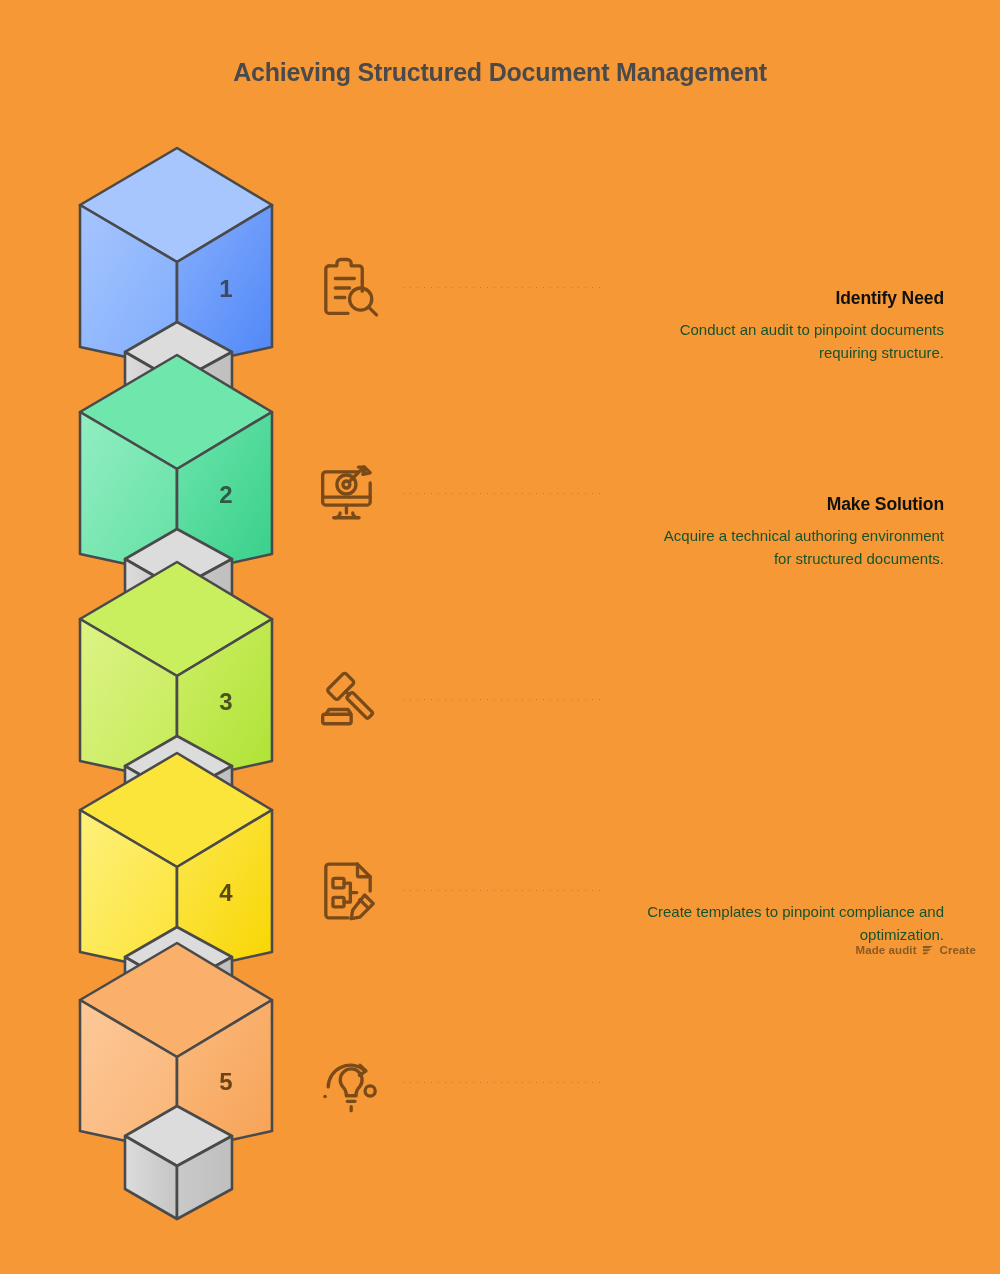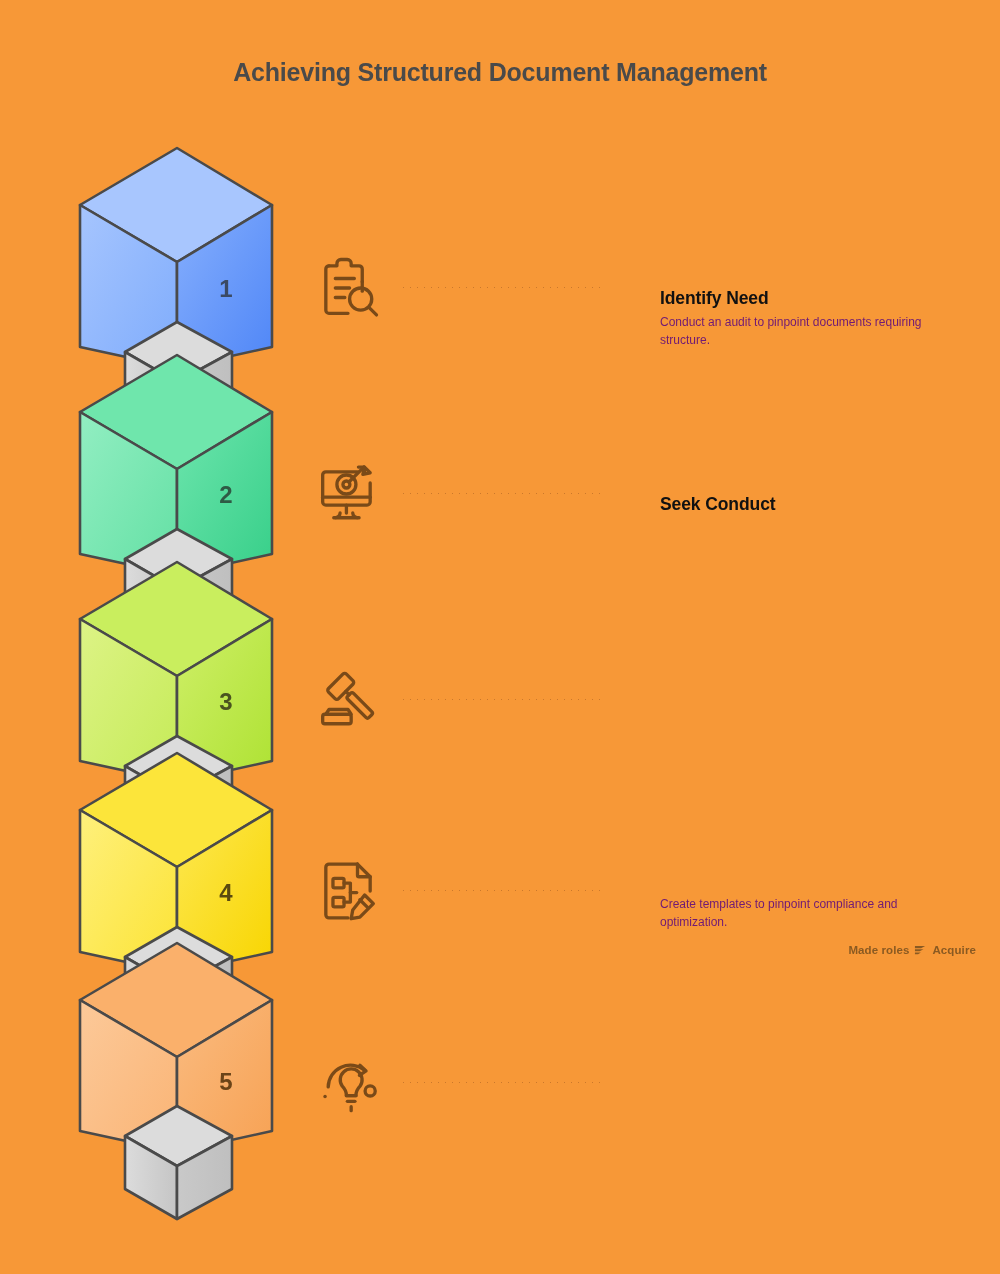--- a/index.html
+++ b/index.html
@@ -36,28 +36,28 @@
   .step-dots {
     position:absolute; left:100px; top:-2px;
     width:202px; height:3px;
     background-image:radial-gradient(#C8762A 0.9px, transparent 1px);
     background-size:7px 3px;
     background-repeat:repeat-x;
     background-position:0 50%;
     opacity:.95;
   }
 
-  .step-text { position:absolute; left:360px; width:300px; }
+  .step-text { position:absolute; left:344px; width:300px;text-align:right; }
   .step-title {
     font-size:17.5px; font-weight:bold; color:#111111;
     letter-spacing:-0.1px; line-height:1.2;
   }
   .step-desc {
-    margin-top:4px;
-    font-size:12px; color:#701a75; line-height:1.52;
+    margin-top:10px;
+    font-size:15px; color:#14532d; line-height:1.52;
   }
 
   
   #footer {
     position:absolute; right:24px; bottom:22px;
     display:flex; align-items:center; gap:5px;
     font-size:11.5px; color:#8A5A22; font-weight:600;
     letter-spacing:.1px;
   }
   #footer .napkin-mark { display:block; width:13px; height:12px; }
@@ -232,21 +232,22 @@
         <path d="M15 39c2.5 0 4-1.2 4-3M31 39c-2.5 0-4-1.2-4-3"></path>
         <circle cx="23" cy="18" r="6"></circle>
         <circle cx="23" cy="18" r="2.2"></circle>
         <path d="M24.6 16.4 34 7"></path>
         <path d="M30.6 7h3.8v3.8"></path>
         <path d="M34.4 7 38 10.6l-4.6 1 1-4.6z" fill="none"></path>
       </svg>
     </div>
     <div class="step-dots"></div>
     <div class="step-text">
-      <div class="step-title">Seek Conduct</div>
+      <div class="step-title">Make Solution</div>
+      <div class="step-desc">Acquire a technical authoring environment for structured documents.</div>
     </div>
   </div>
 
   <div class="step-row" style="top:700px;">
     <div class="step-icon">
       <svg viewBox="0 0 48 48" fill="none" stroke="#7A4A18" stroke-width="2.1" stroke-linecap="round" stroke-linejoin="round">
         <g transform="rotate(-45 24 20)">
           <rect x="16" y="9" width="16" height="9" rx="1.6"></rect>
           <path d="M24 18v3"></path>
           <rect x="21.4" y="21" width="5.2" height="19" rx="1.4"></rect>
@@ -292,22 +293,22 @@
         <circle cx="38" cy="29" r="3.2"></circle>
         <circle cx="9.5" cy="32.5" r="1.1" fill="#7A4A18" stroke="none"></circle>
       </svg>
     </div>
     <div class="step-dots"></div>
     <div class="step-text">
     </div>
   </div>
 
   <div id="footer">
-    <span>Made roles</span>
+    <span>Made audit</span>
     <svg class="napkin-mark" viewBox="0 0 14 12">
       <path d="M1 1.6h11L7.6 4H1z" fill="#8A5A22"></path>
       <path d="M1 5.2h9.2L6.2 7.4H1z" fill="#8A5A22"></path>
       <path d="M1 8.6h6.4L4.4 10.6H1z" fill="#8A5A22"></path>
     </svg>
-    <span>Acquire</span>
+    <span>Create</span>
   </div>
 
 </div>
 
 </body></html>

